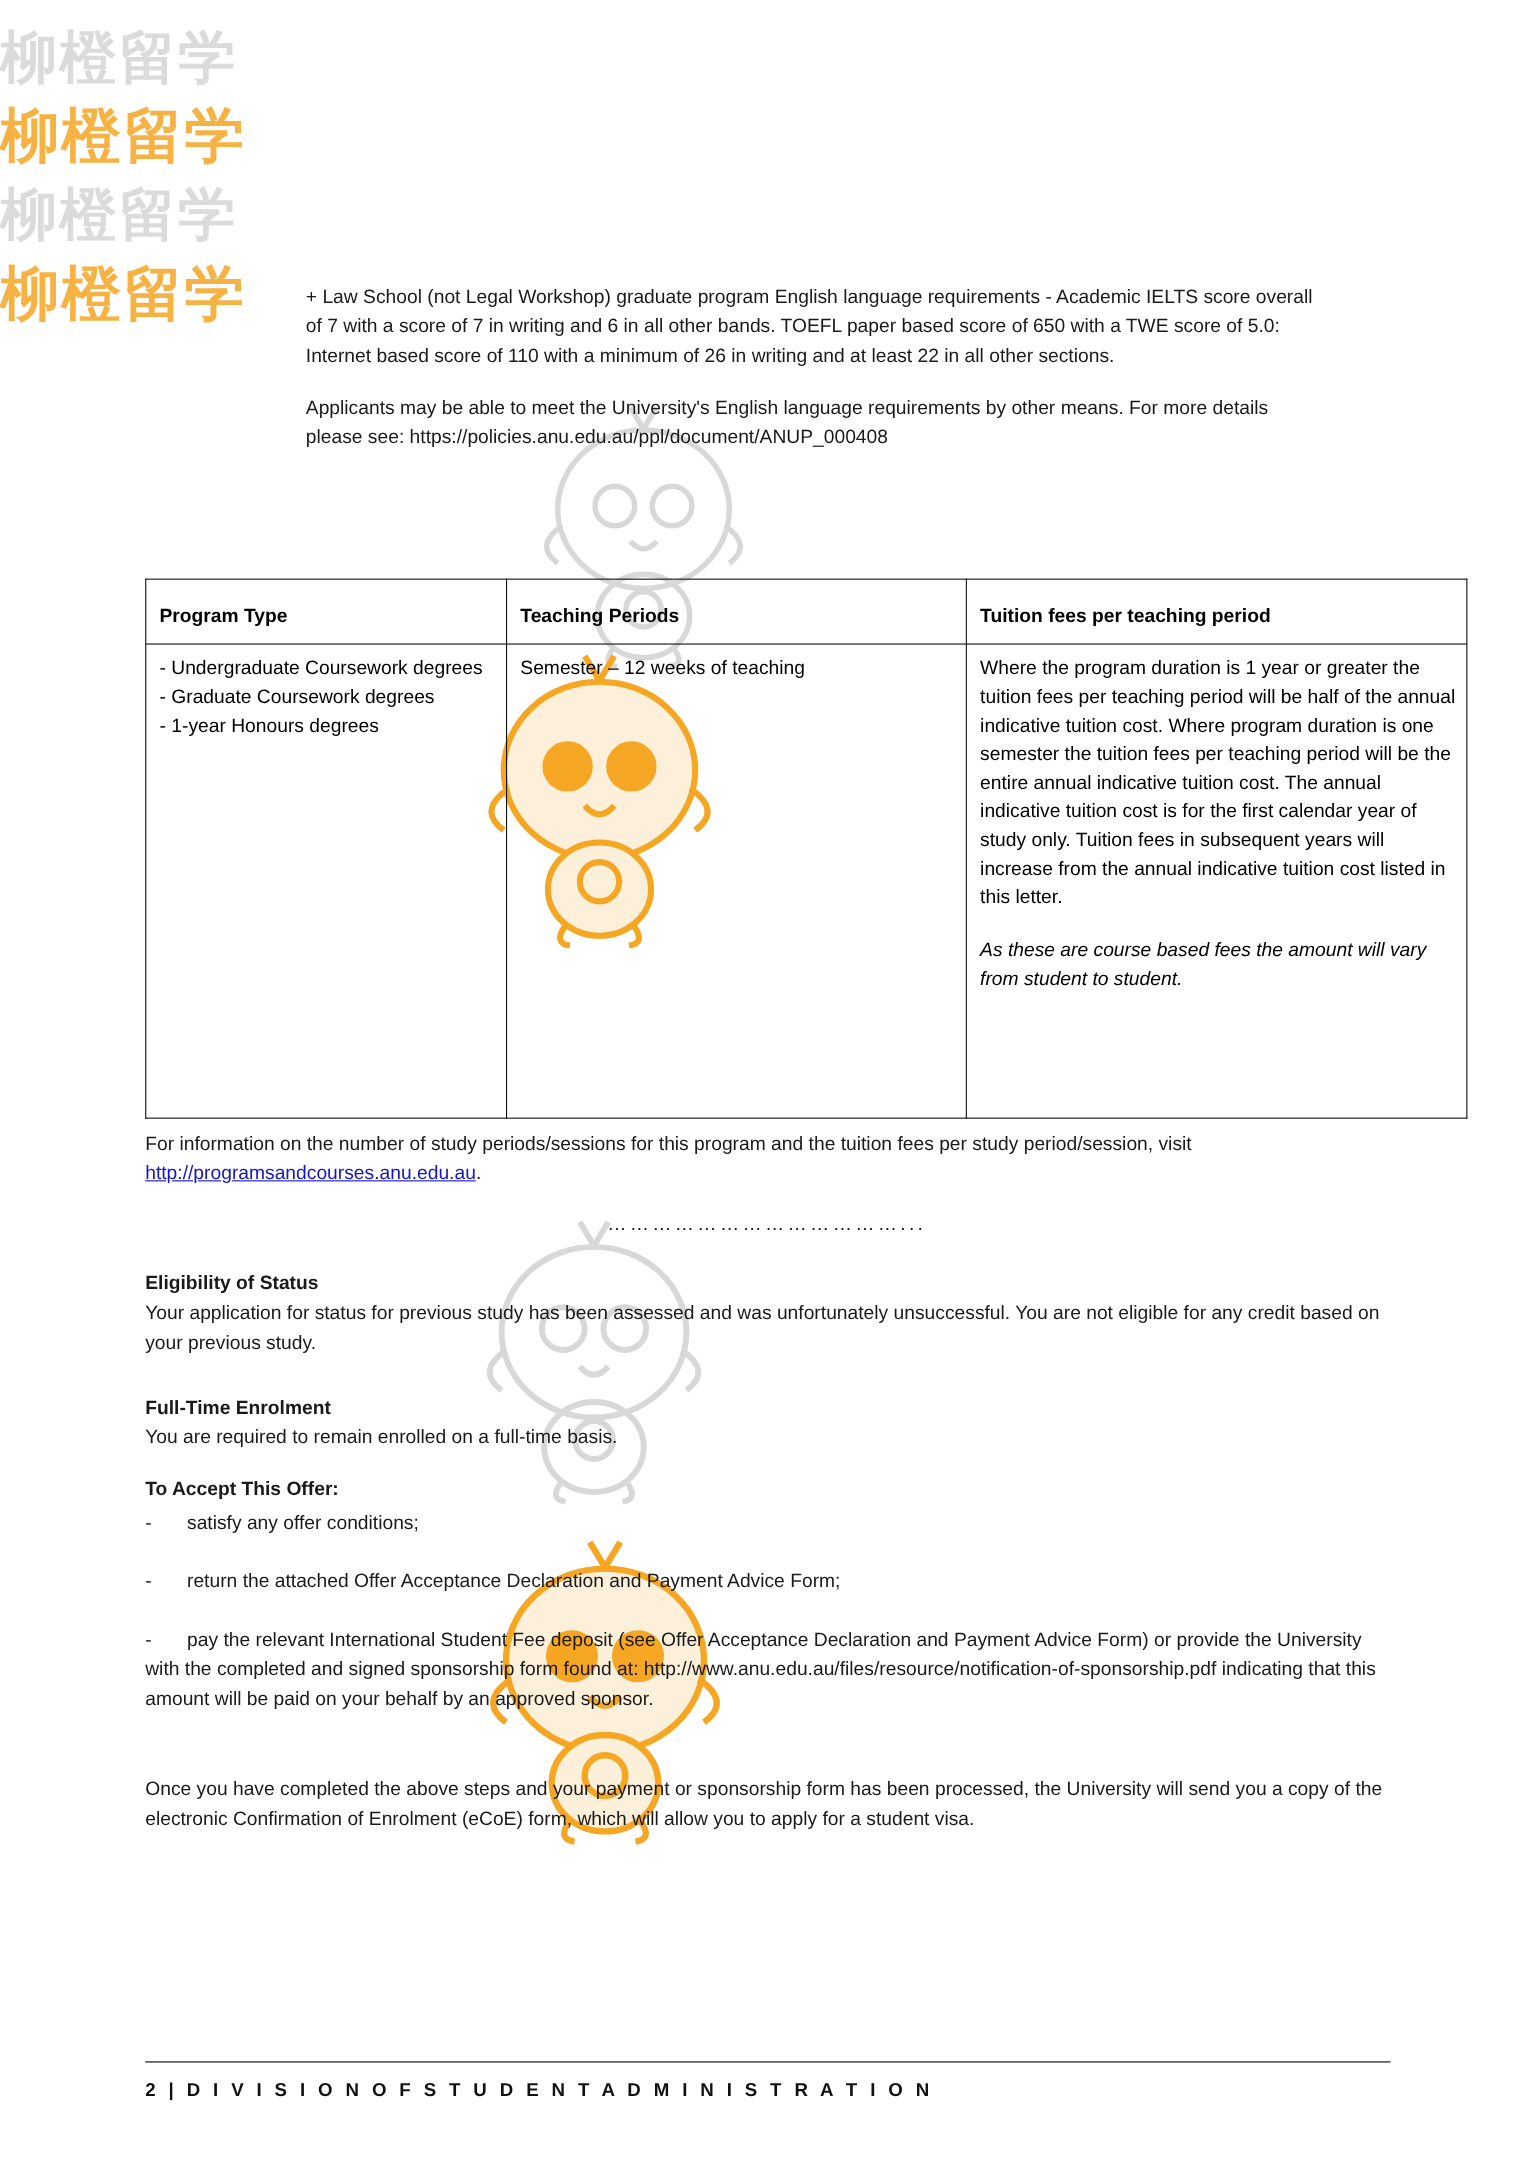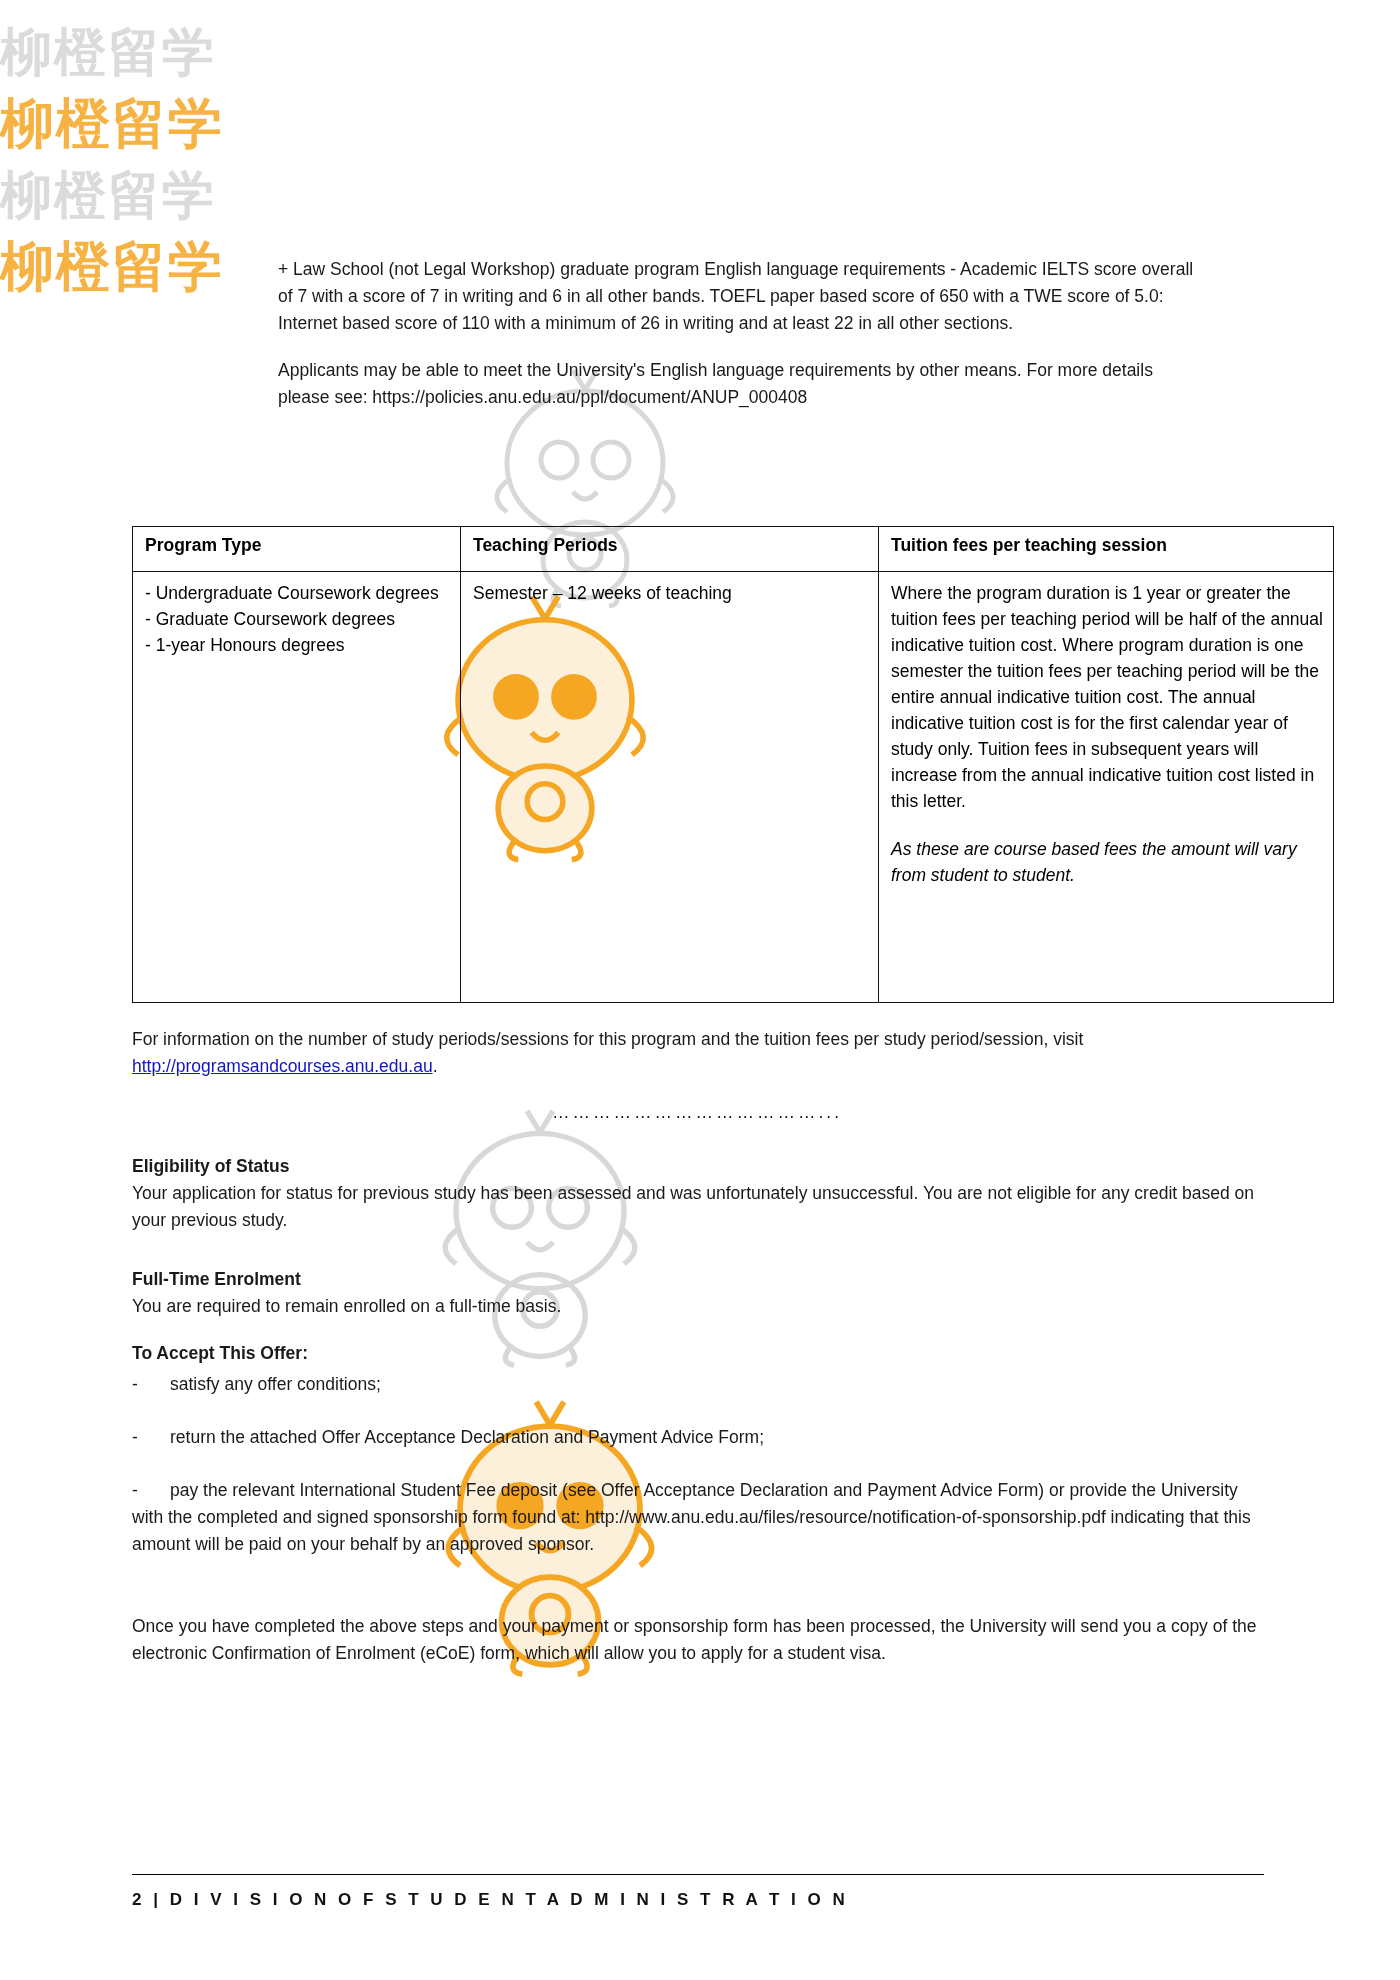--- a/index.html
+++ b/index.html
@@ -70,21 +70,21 @@
     border: 1px solid #111;
     vertical-align: top;
     padding: 8px 10px 10px 12px;
     font-size: 17.5px;
     line-height: 26px;
     text-align: left;
   }
   .fee-table th {
     font-weight: 700;
     height: 30px;
-    padding-top: 5px;
+    padding-top: 19px;
     padding-bottom: 9px;
   }
   .fee-table .col1 { width: 305px; }
   .fee-table .col2 { width: 395px; }
   .fee-table .col3 { width: 432px; }
   .fee-table td.body { height: 412px; }
   .fee-table td p { margin: 0; }
   .fee-table td p.italic {
     font-style: italic;
     margin-top: 22px;
@@ -226,21 +226,21 @@
   <div class="intro">
     <p>+ Law School (not Legal Workshop) graduate program English language requirements - Academic IELTS score overall of 7 with a score of 7 in writing and 6 in all other bands. TOEFL paper based score of 650 with a TWE score of 5.0:  Internet based score of 110 with a minimum of 26 in writing and at least 22 in all other sections.</p>
     <p>Applicants may be able to meet the University's English language requirements by other means.  For more details please see: https://policies.anu.edu.au/ppl/document/ANUP_000408</p>
   </div>
 
   <table class="fee-table">
     <thead>
       <tr>
         <th class="col1">Program Type</th>
         <th class="col2">Teaching Periods</th>
-        <th class="col3">Tuition fees per teaching session</th>
+        <th class="col3">Tuition fees per teaching period</th>
       </tr>
     </thead>
     <tbody>
       <tr>
         <td class="col1 body">
           <p style="white-space: pre-line;">- Undergraduate Coursework degrees
 - Graduate Coursework degrees
 - 1-year Honours degrees</p>
         </td>
         <td class="col2 body">

